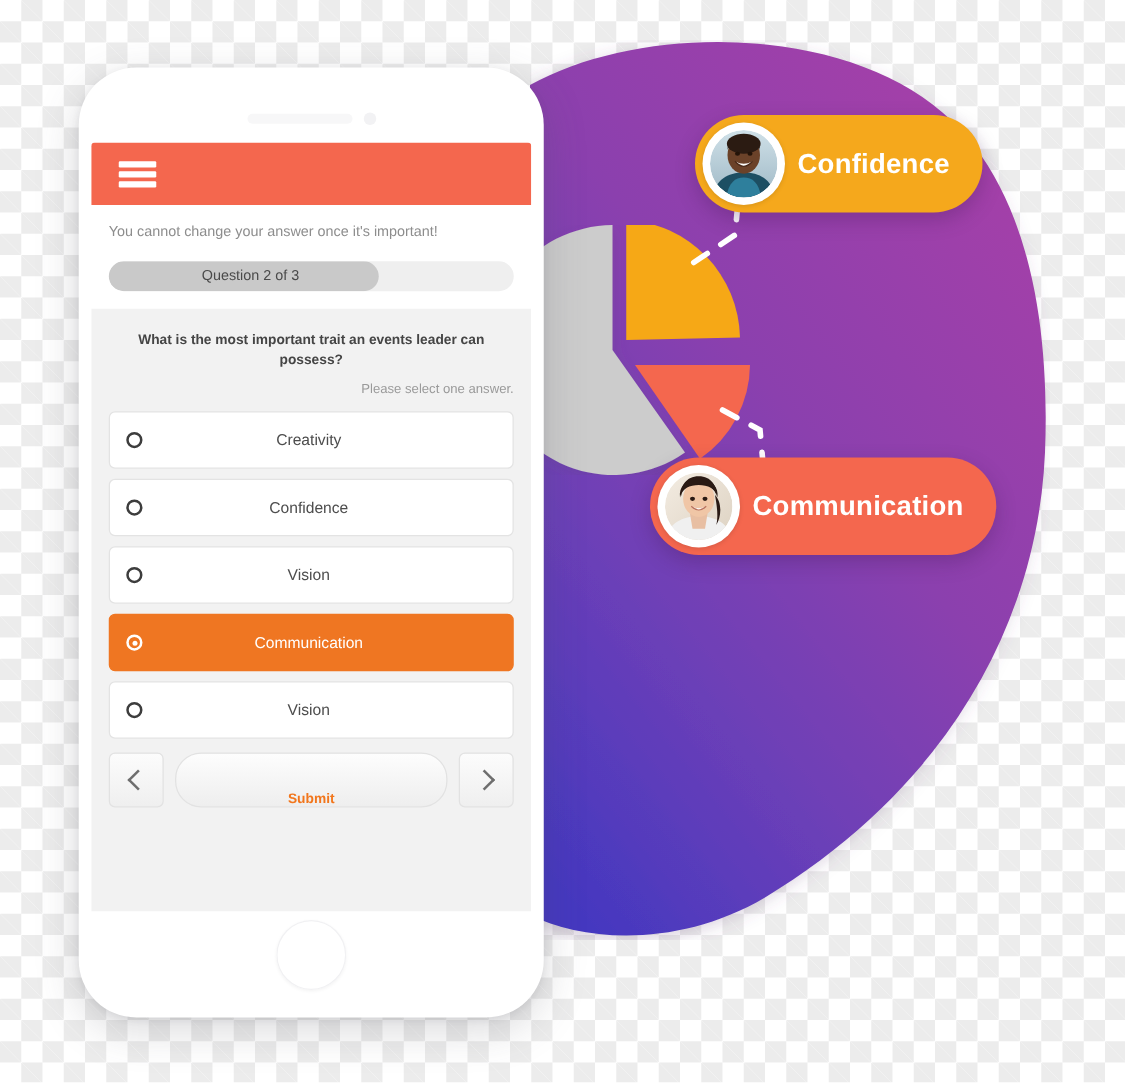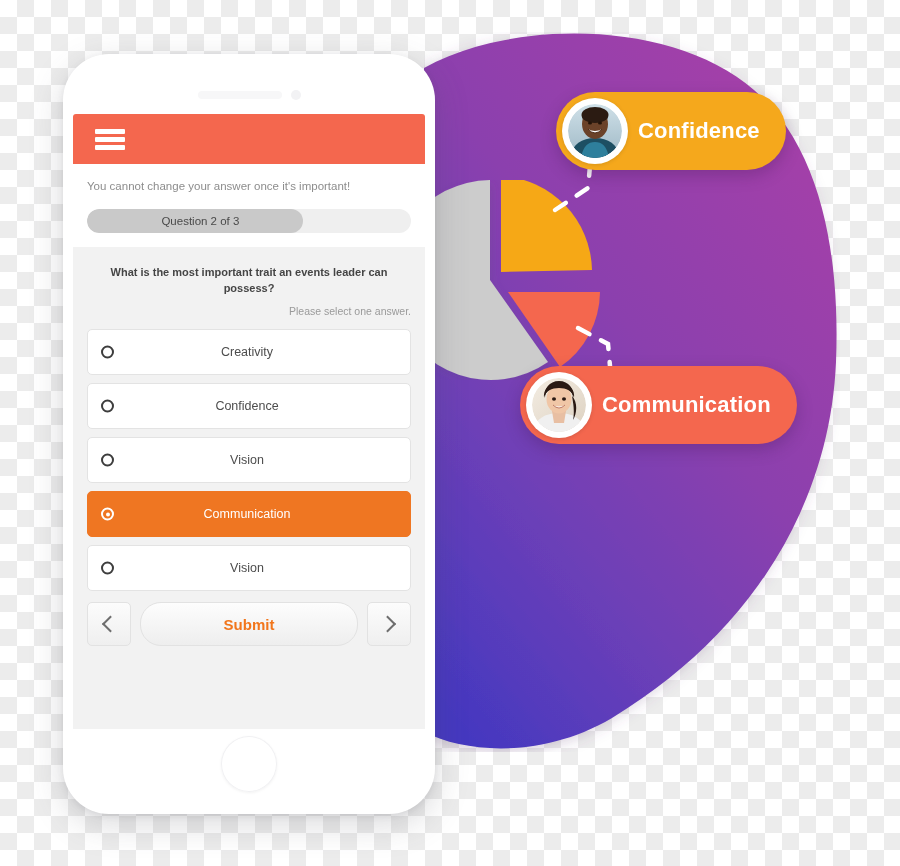--- a/index.html
+++ b/index.html
@@ -275,23 +275,23 @@
   }
   .chev.left  { transform: rotate(135deg) translate(-1px,-1px); }
   .chev.right { transform: rotate(-45deg) translate(-1px,-1px); }
   #submit-button {
     flex: 1 1 auto;
     height: 42px;
     border-radius: 21px;
     border: 1px solid #e2e2e2;
     background: linear-gradient(#fdfdfd, #eeeeee);
     display: flex;
-    align-items: center;
+    align-items: flex-end;
     justify-content: center;
-    font-size: 15px;
+    font-size: 11px;
     font-weight: bold;
     color: #f2761c;
     cursor: pointer;
   }
 
   
   .badge {
     position: absolute;
     display: flex;
     align-items: center;

